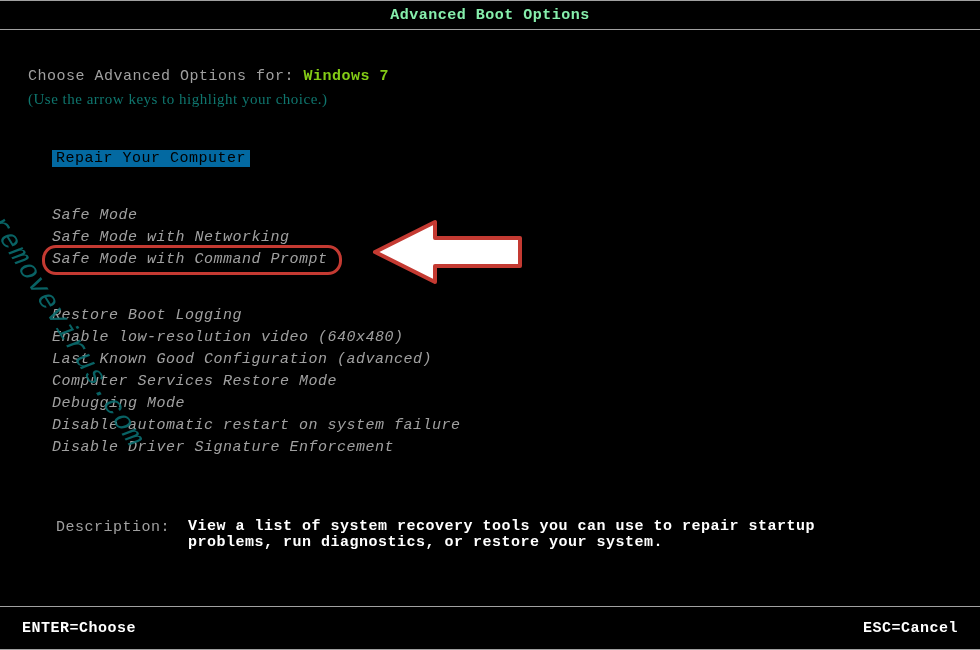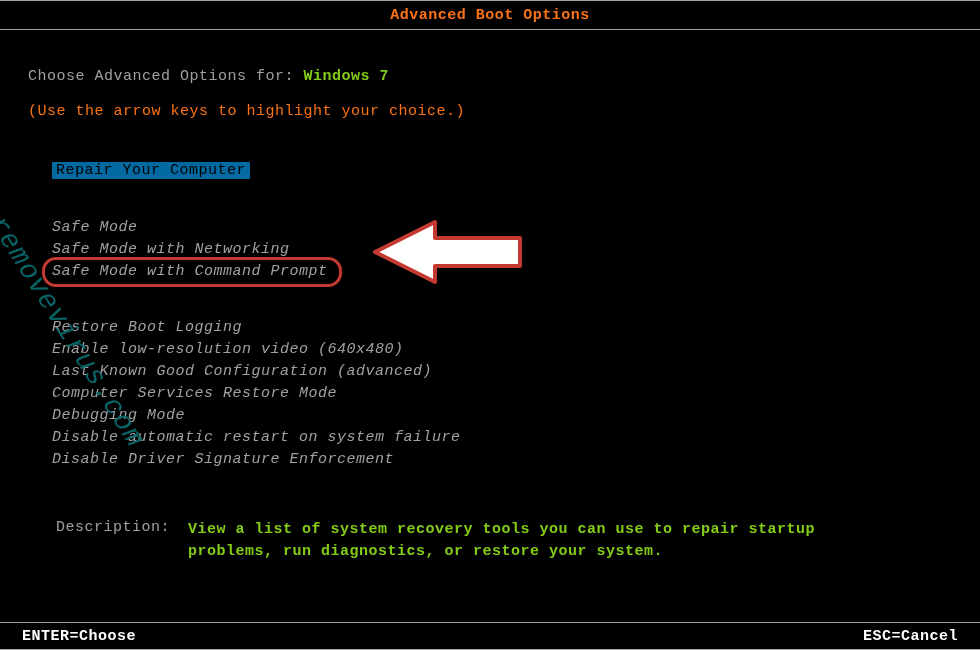--- a/index.html
+++ b/index.html
@@ -14,29 +14,29 @@
     overflow: hidden;
     position: relative;
   }
   .title-bar {
     height: 30px;
     border-top: 1px solid #a0a0a0;
     border-bottom: 1px solid #a0a0a0;
     display: flex;
     align-items: center;
     justify-content: center;
-    color: #f97316;
+    color: #86efac;
     font-weight: bold;
   }
   .content {
     padding: 38px 28px 0 28px;
   }
   .choose-line { color: #a0a0a0; }
   .choose-line .os { color: #84cc16; font-weight: bold; }
-  .hint-line { color: #f97316; margin-top: 18px; }
+  .hint-line { color: #0f766e; margin-top: 6px; font-family: Liberation Serif, serif; }
   .section { margin-top: 42px; padding-left: 24px; }
   .selected {
     background: #0369a1;
     color: #000;
     display: inline-block;
     padding: 0 4px;
   }
   .group { margin-top: 38px; padding-left: 24px; font-style: italic; }
   .group .item { line-height: 22px; color: #a0a0a0; }
   .circled-wrap { position: relative; display: inline-block; }
@@ -49,31 +49,31 @@
     border: 3px solid #c43a32;
     border-radius: 14px;
     pointer-events: none;
   }
   .arrow-wrap {
     position: absolute;
     left: 365px;
     top: 212px;
     pointer-events: none;
   }
-  .desc-row { margin-top: 48px; padding-left: 28px; display: flex; }
+  .desc-row { margin-top: 60px; padding-left: 28px; display: flex; }
   .desc-label { width: 132px; color: #a0a0a0; }
-  .desc-text { color: #84cc16; font-weight: bold; max-width: 680px; line-height: 22px; }
+  .desc-text { color: #ffffff; font-weight: bold; max-width: 680px; line-height: 16px; }
   .footer {
     position: absolute;
     bottom: 0;
     left: 0;
     right: 0;
     border-top: 1px solid #a0a0a0;
     border-bottom: 1px solid #a0a0a0;
-    height: 28px;
+    height: 44px;
     display: flex;
     justify-content: space-between;
     align-items: center;
     padding: 0 22px;
     color: #fff;
     font-weight: bold;
   }
   .watermark {
     position: absolute;
     left: -10px;

